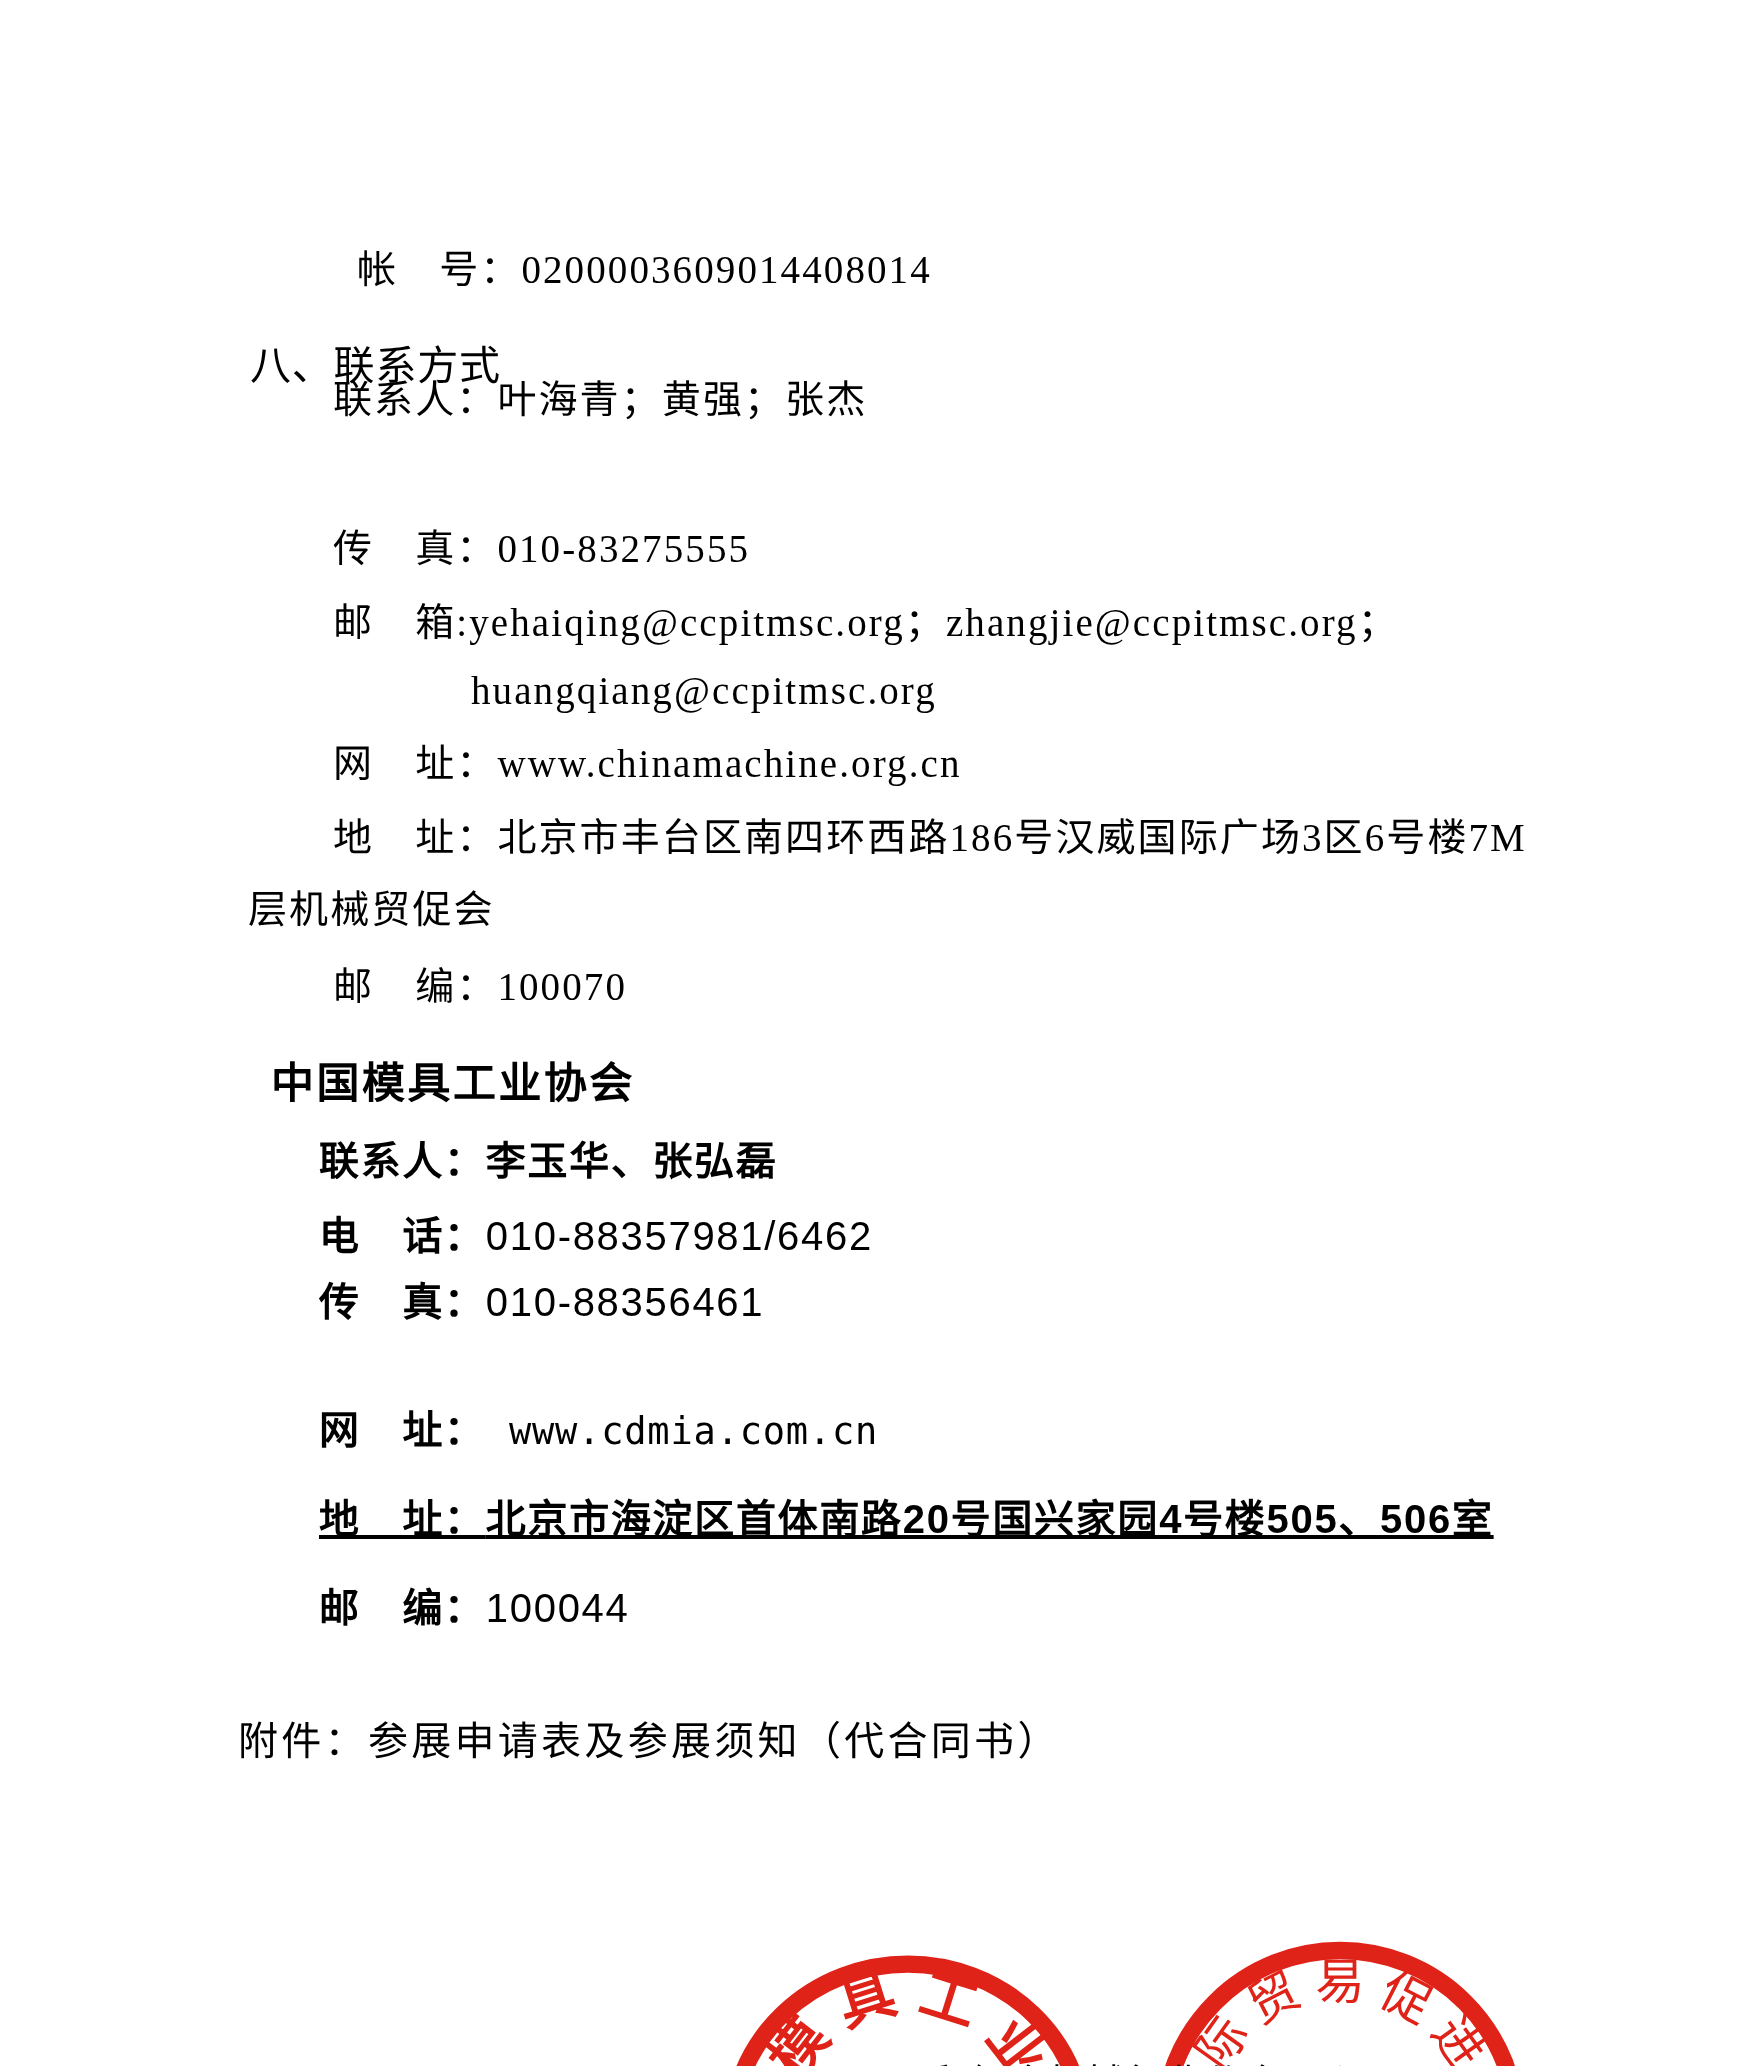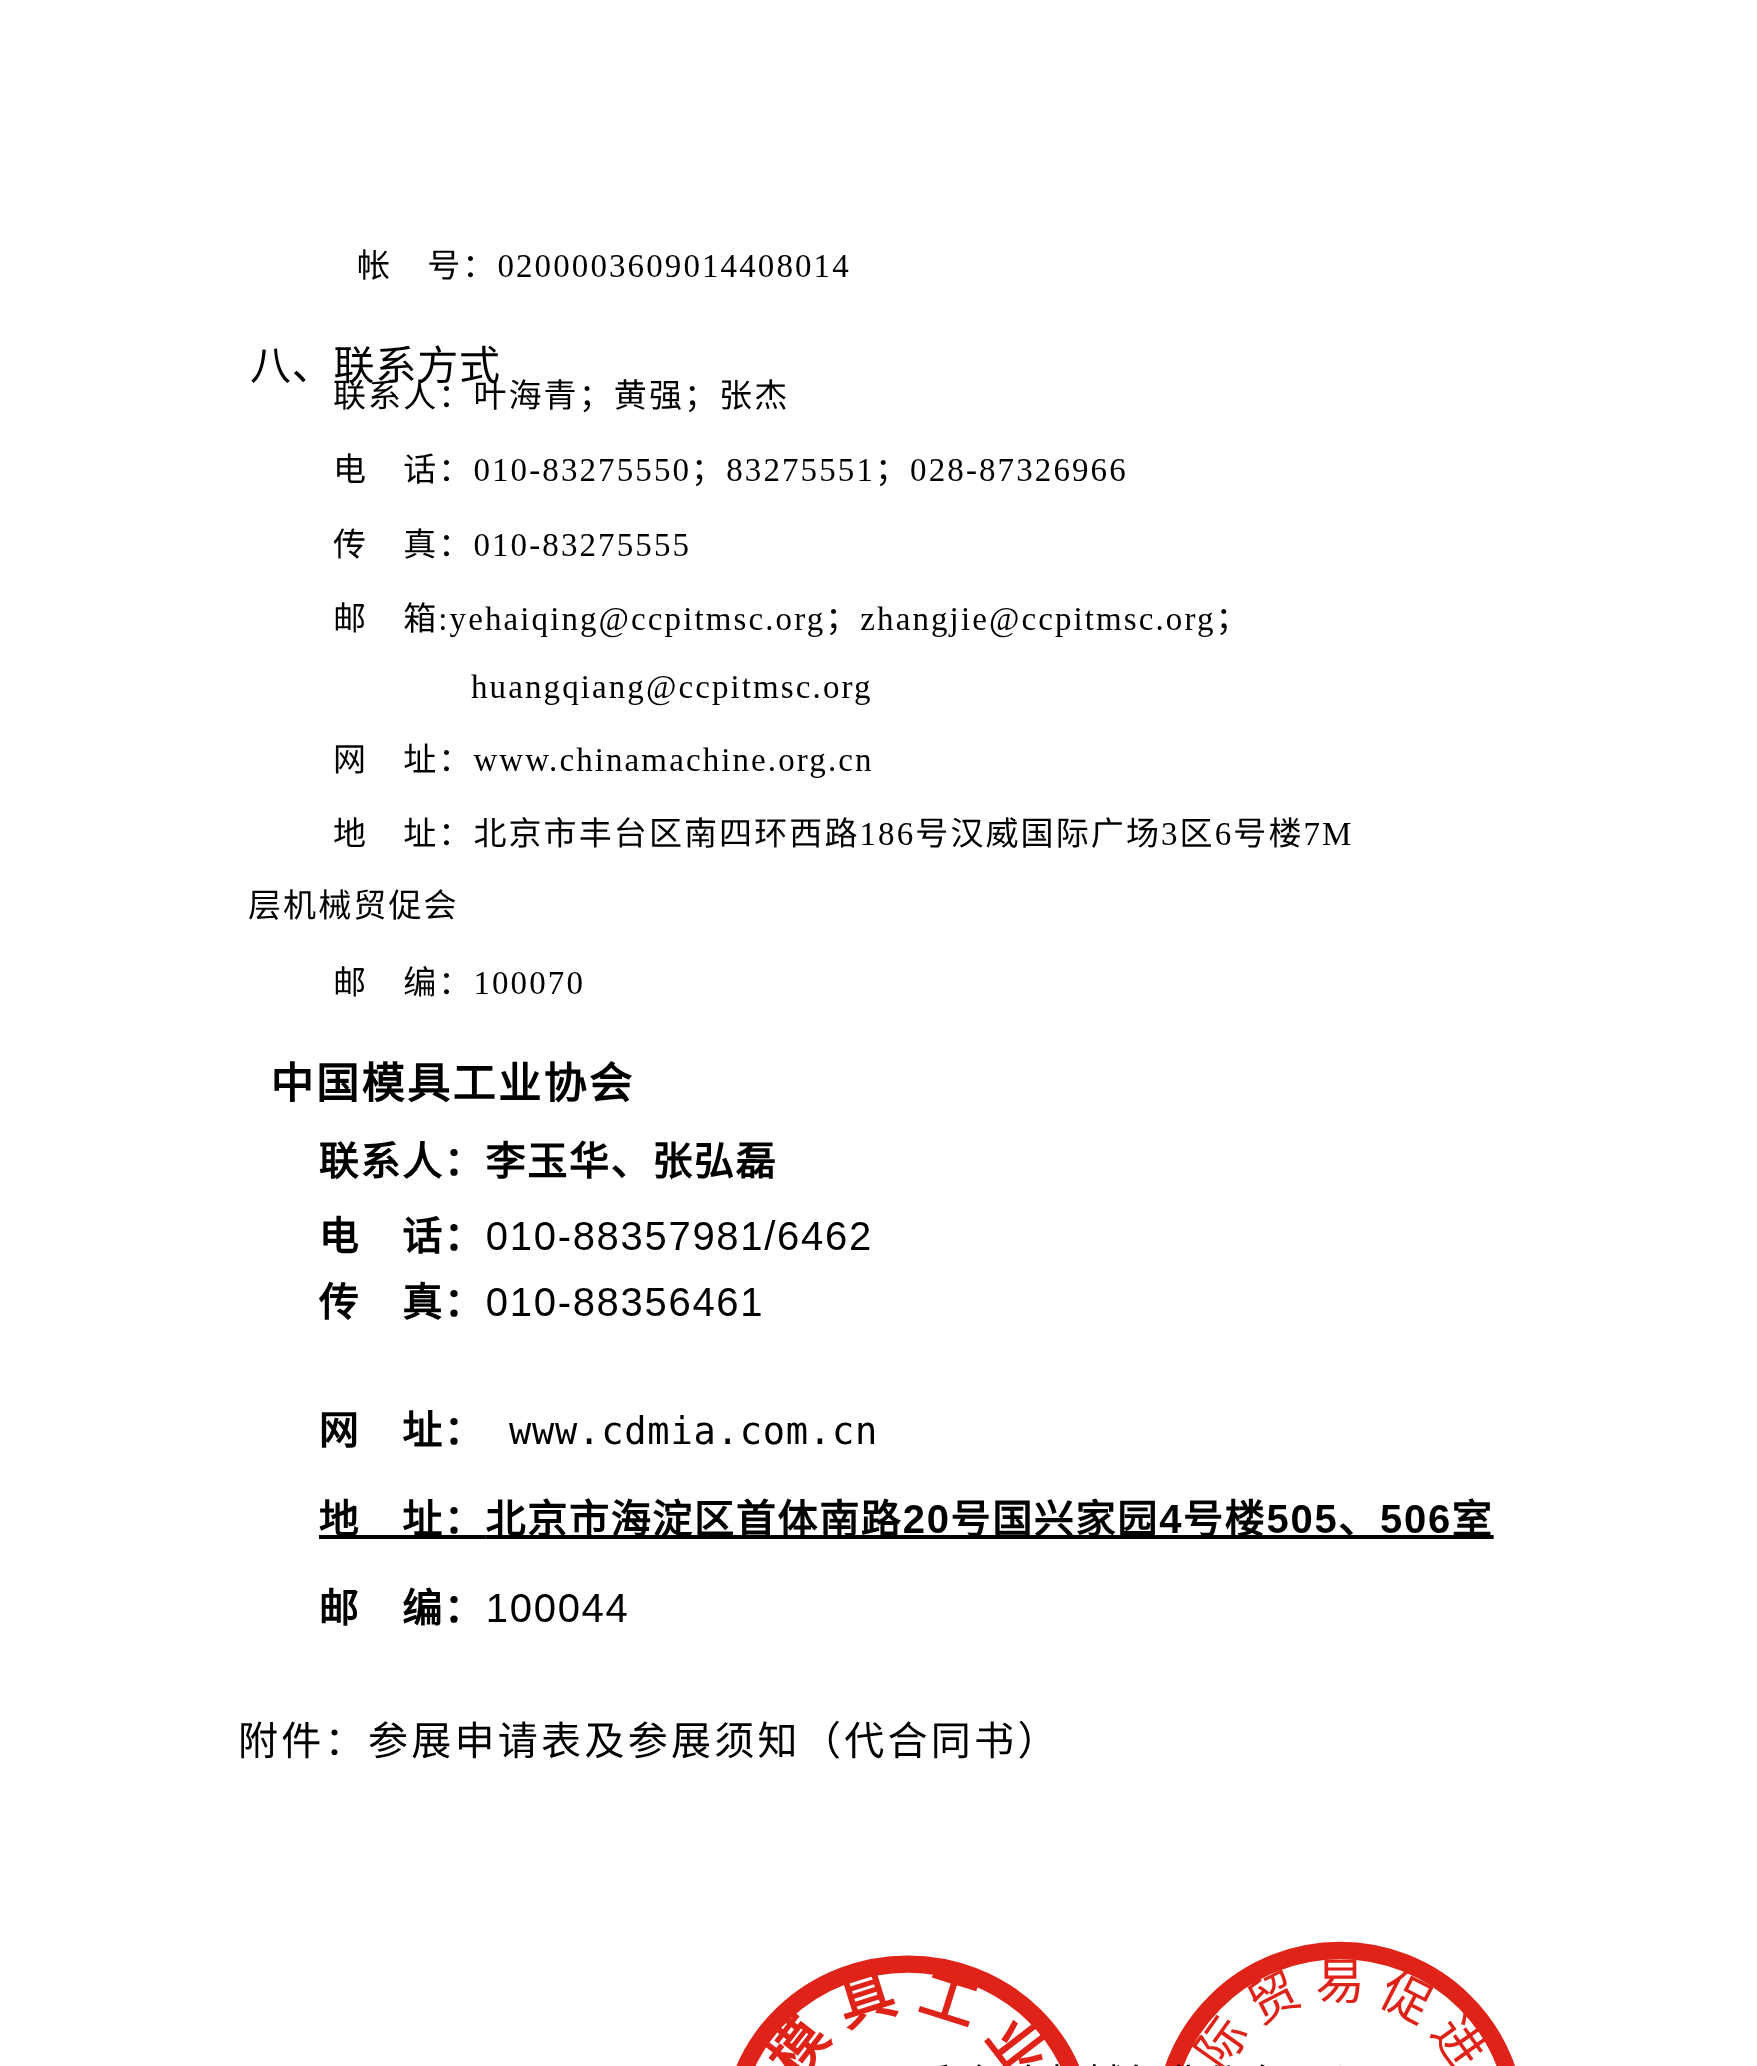--- a/index.html
+++ b/index.html
@@ -13,21 +13,21 @@
   .line{
     position:absolute;
     white-space:nowrap;
     color:#000000;
     line-height:1.15;
   }
   .songti{font-family:"Liberation Serif","DejaVu Serif",serif;}
   .heiti{font-family:"Liberation Sans","DejaVu Sans",sans-serif;}
   .mono{font-family:"DejaVu Sans Mono","Liberation Mono",monospace;}
 
-  .row1{font-size:33px;letter-spacing:2.1px;}
+  .row1{font-size:39px;letter-spacing:2.1px;}
   .sec-heading{font-size:41px;font-weight:normal;letter-spacing:0.8px;margin-top:40px;}
   .org2-heading{font-size:43px;font-weight:bold;letter-spacing:2.5px;}
   .row2{font-size:40px;letter-spacing:1.7px;}
   .row2 .lbl{font-weight:bold;}
   .row2 .val-bold{font-weight:bold;}
   .row2 .val-mono{font-size:37px;font-weight:normal;letter-spacing:0.8px;}
   .attach{font-size:40px;letter-spacing:3.3px;text-align:center;}
 
   .overlay-issuer{font-size:39px;letter-spacing:0;z-index:3;}
 
@@ -80,23 +80,20 @@
   <div class="line songti row1 txt" style="left:357px;top:248px;">
     <span>帐　号：</span><span>0200003609014408014</span>
   </div>
 
   <div class="line heiti sec-heading txt" style="left:250px;top:303px;">八、联系方式</div>
 
   <div class="line songti row1 txt" style="left:333px;top:378px;">
     <span>联系人：</span><span>叶海青；黄强；张杰</span>
   </div>
 
-  <div class="line songti row1 txt" style="left:333px;top:452px;">
-    <span>电　话：</span><span>010-83275550；83275551；028-87326966</span>
-  </div>
 
   <div class="line songti row1 txt" style="left:333px;top:527px;">
     <span>传　真：</span><span>010-83275555</span>
   </div>
 
   <div class="line songti row1 txt" style="left:333px;top:601px;">
     <span>邮　箱:</span><span>yehaiqing@ccpitmsc.org；zhangjie@ccpitmsc.org；</span>
   </div>
 
   <div class="line songti row1 txt" style="left:471px;top:669px;">huangqiang@ccpitmsc.org</div>

